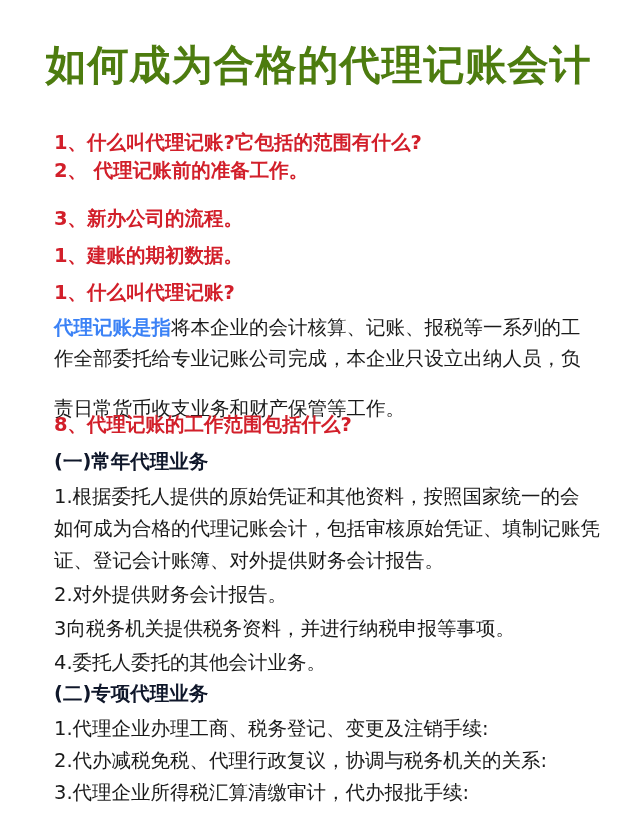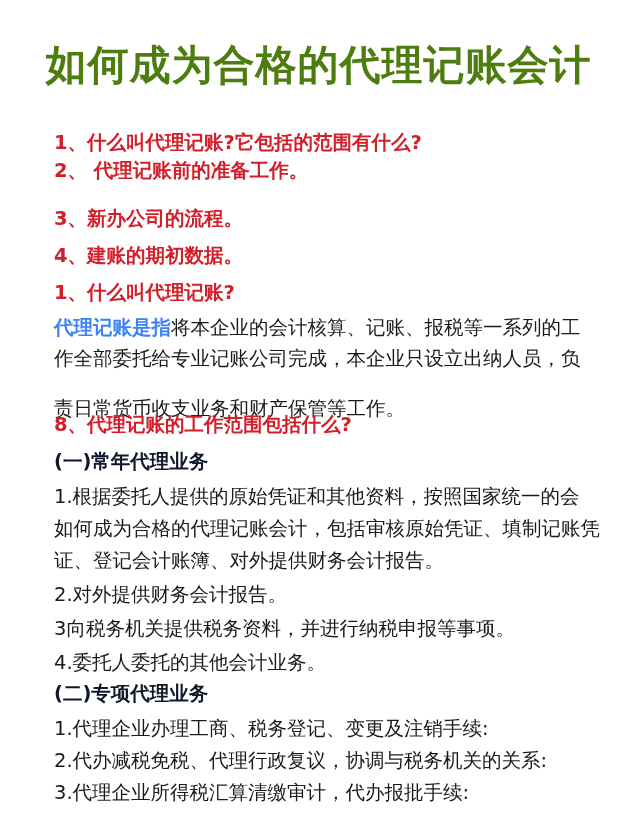--- a/index.html
+++ b/index.html
@@ -22,21 +22,21 @@
     .hl { color: #3b82f6; font-weight: bold; }
   </style>
 </head>
 <body>
 
 <div class="title">如何成为合格的代理记账会计</div>
 
 <div class="line red" style="top:128px">1、什么叫代理记账?它包括的范围有什么?</div>
 <div class="line red" style="top:156px">2、 代理记账前的准备工作。</div>
 <div class="line red" style="top:204px">3、新办公司的流程。</div>
-<div class="line red" style="top:241px">4、建账的期初数据。</div>
+<div class="line red" style="top:241px">1、建账的期初数据。</div>
 
 <div class="line red" style="top:278px">1、什么叫代理记账?</div>
 <div class="line black" style="top:313px"><span class="hl">代理记账是指</span><span>将本企业的会计核算、记账、报税等一系列的工</span></div>
 <div class="line black" style="top:344px">作全部委托给专业记账公司完成，本企业只设立出纳人员，负</div>
 <div class="line black" style="top:394px">责日常货币收支业务和财产保管等工作。</div>
 
 <div class="line red" style="top:410px">8、代理记账的工作范围包括什么?</div>
 
 <div class="line purple" style="top:447px">(一)常年代理业务</div>
 <div class="line black" style="top:482px">1.根据委托人提供的原始凭证和其他资料，按照国家统一的会</div>

